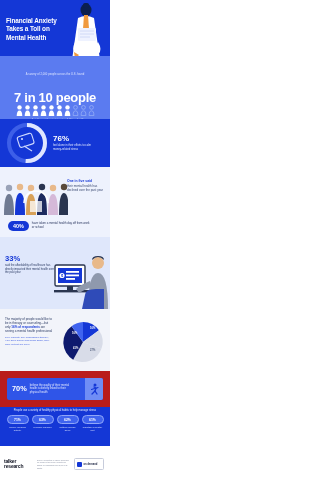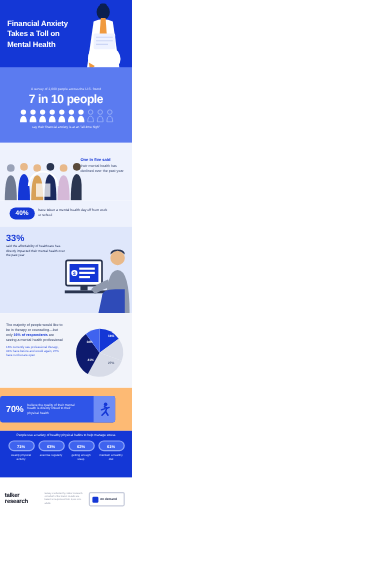--- a/index.html
+++ b/index.html
@@ -25,21 +25,21 @@
   .hero-fig{position:absolute;right:4px;top:2px;width:44px;height:64px;}
 
   
   .survey{
     background:#5b7bf0;height:48px;position:relative;text-align:center;padding-top:1px;
   }
   .survey-kicker{
     color:#dfe6ff;font-size:2.7px;line-height:4px;padding-top:2px;letter-spacing:0.05px;
   }
   .big-ratio{
-    color:#ffffff;font-size:10px;font-weight:bold;line-height:12px;margin-top:1px;
+    color:#ffffff;font-size:13px;font-weight:bold;line-height:12px;margin-top:15px;
     letter-spacing:-0.3px;
   }
   .big-ratio .light{color:#ffffff;font-weight:bold;}
   .people-row{
     margin-top:1px;display:flex;justify-content:center;gap:1px;align-items:flex-end;
   }
   .survey-foot{
     color:#e6ebff;font-size:2.7px;line-height:4px;margin-top:3px;padding:0 8px;
   }
 
@@ -92,21 +92,21 @@
   .pie-note{color:#3355e0;font-size:2.5px;line-height:3.4px;margin-top:3px;}
   .pie-wrap{position:absolute;right:4px;top:10px;width:46px;height:46px;}
   .slice-lbl{
     position:absolute;color:#ffffff;font-size:2.6px;font-weight:bold;
   }
   .slice-lbl.dark{color:#ffffff;}
   .slice-lbl.grey{color:#55617f;}
 
   
   .seventy-sec{
-    background:#fdba74;height:36px;display:flex;align-items:center;
+    background:#b91c1c;height:36px;display:flex;align-items:center;justify-content:center;
   }
   .seventy-card{
     background:#2f55e8;border-radius:2px;width:96px;height:22px;
     display:flex;align-items:center;overflow:hidden;
   }
   .seventy-pct{color:#ffffff;font-size:7.4px;font-weight:bold;margin-left:5px;line-height:8px;}
   .seventy-cap{color:#e3e9ff;font-size:2.7px;line-height:3.6px;margin-left:3px;width:46px;}
   .seventy-icon{
     margin-left:auto;width:18px;height:22px;background:#6f8df5;
     display:flex;align-items:center;justify-content:center;flex:none;
@@ -214,20 +214,37 @@
           <path d="M1.1 10.6 Q1.1 5.8 3.5 5.8 Q5.9 5.8 5.9 10.6 Z" fill="none" stroke="#97aef6" stroke-width="0.8"></path>
         </svg>
       <svg width="7" height="11" viewBox="0 0 7 11">
           <circle cx="3.5" cy="2.4" r="1.9" fill="none" stroke="#97aef6" stroke-width="0.8"></circle>
           <path d="M1.1 10.6 Q1.1 5.8 3.5 5.8 Q5.9 5.8 5.9 10.6 Z" fill="none" stroke="#97aef6" stroke-width="0.8"></path>
         </svg>
     </div>
     <div class="survey-foot">say their financial anxiety is at an "all-time high"</div>
   </div>
 
+  <div class="ring-sec">
+    <div class="ring-wrap">
+      <svg width="46" height="46" viewBox="0 0 46 46">
+        <circle cx="23" cy="23" r="18" fill="none" stroke="#3d5fe8" stroke-width="4"></circle>
+        <circle cx="23" cy="23" r="18" fill="none" stroke="#dfe6ff" stroke-width="4" stroke-dasharray="85.9 113.1" stroke-dashoffset="28.3" transform="rotate(-90 23 23)"></circle>
+        <g>
+          <rect x="14" y="15" width="15" height="11" rx="2" transform="rotate(-18 21 20)" fill="none" stroke="#cfdaff" stroke-width="1.1"></rect>
+          <circle cx="18" cy="19" r="1.1" fill="#cfdaff"></circle>
+          <path d="M20 26 l8 5" stroke="#cfdaff" stroke-width="1.1"></path>
+        </g>
+      </svg>
+    </div>
+    <div class="ring-txt">
+      <div class="ring-pct">76%</div>
+      <div class="ring-cap">feel alone in their efforts to calm money-related stress</div>
+    </div>
+  </div>
 
   <div class="five-sec">
     <svg class="crowd" viewBox="0 0 66 34">
       <g>
         <circle cx="7" cy="7" r="3.2" fill="#9aa3b8"></circle>
           <path d="M2 34 Q2 13 7 13 Q12 13 12 34 Z" fill="#6f7a92"></path>
         <circle cx="18" cy="6" r="3.2" fill="#e8b98a"></circle>
           <path d="M13 34 Q13 12 18 12 Q23 12 23 34 Z" fill="#1437d6"></path>
         <circle cx="29" cy="7" r="3.2" fill="#e8b98a"></circle>
           <path d="M24 34 Q24 13 29 13 Q34 13 34 34 Z" fill="#d8a158"></path>
@@ -246,21 +263,21 @@
       <div class="five-cap">their mental health has declined over the past year</div>
     </div>
   </div>
 
   <div class="pill-sec">
     <div class="pill">40%</div>
     <div class="pill-cap">have taken a mental health day off from work or school</div>
   </div>
 
   <div class="stats-sec">
-    <div class="stat-block" style="top:6px">
+    <div class="stat-block" style="top:18px">
       <div class="stat-pct">33%</div>
       <div class="stat-cap">said the affordability of healthcare has directly impacted their mental health over the past year</div>
     </div>
     <svg class="desk" viewBox="0 0 58 58">
       <rect x="3" y="14" width="30" height="21" rx="1.5" fill="#ffffff" stroke="#2a3550" stroke-width="1.4"></rect>
       <rect x="6" y="17" width="24" height="15" fill="#1437d6"></rect>
       <g fill="#ffffff">
         <rect x="14" y="20" width="13" height="1.8"></rect>
         <rect x="14" y="23.5" width="13" height="1.8"></rect>
         <rect x="14" y="27" width="9" height="1.8"></rect>

